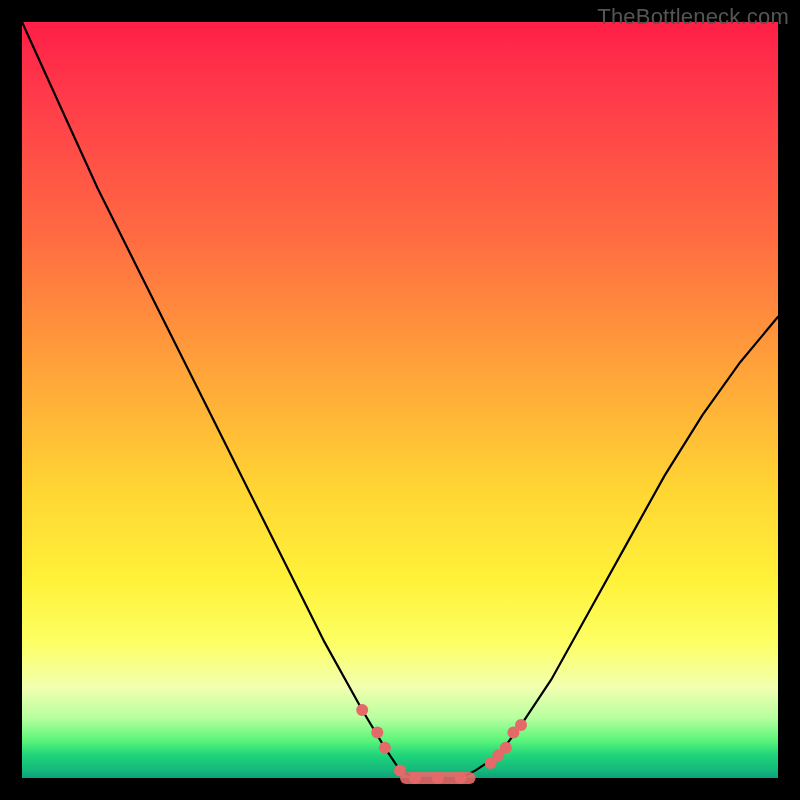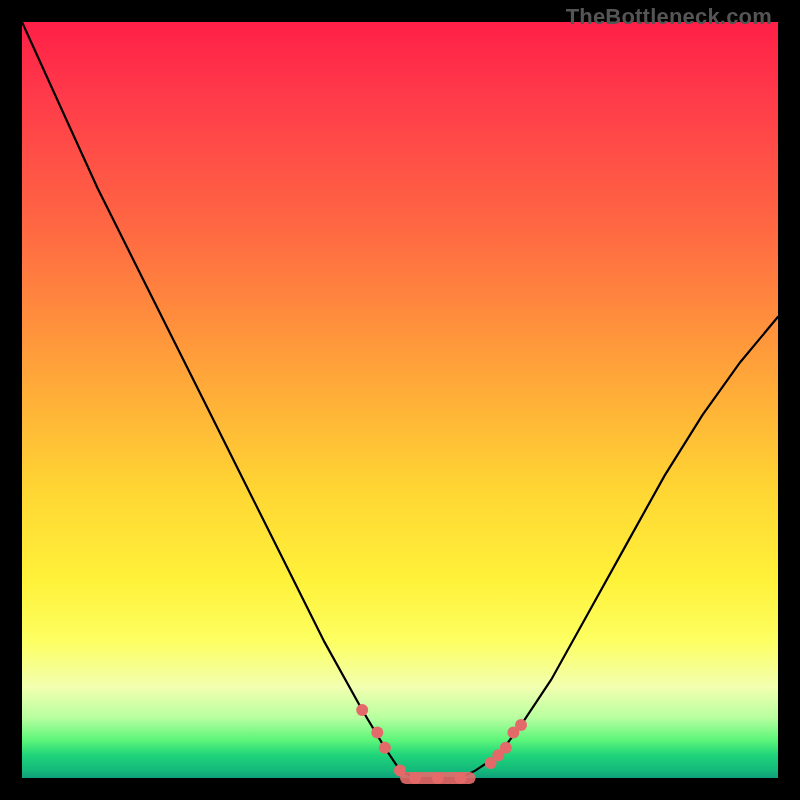--- a/index.html
+++ b/index.html
@@ -31,24 +31,24 @@
       #b8ffa0 92%,
       #5cf57a 95%,
       #1fd47a 97%,
       #13b87a 99%,
       #0fa07a 100%
     );
   }
   .watermark {
     position: absolute;
     top: 4px;
-    right: 28px;
+    right: 11px;
     color: #555;
     font-size: 22px;
-    font-weight: 700;
+    font-weight: 400;
     letter-spacing: 0.2px;
     z-index: 5;
     user-select: none;
   }
   svg.curve {
     position: absolute;
     left: 0;
     top: 0;
     width: 756px;
     height: 756px;

